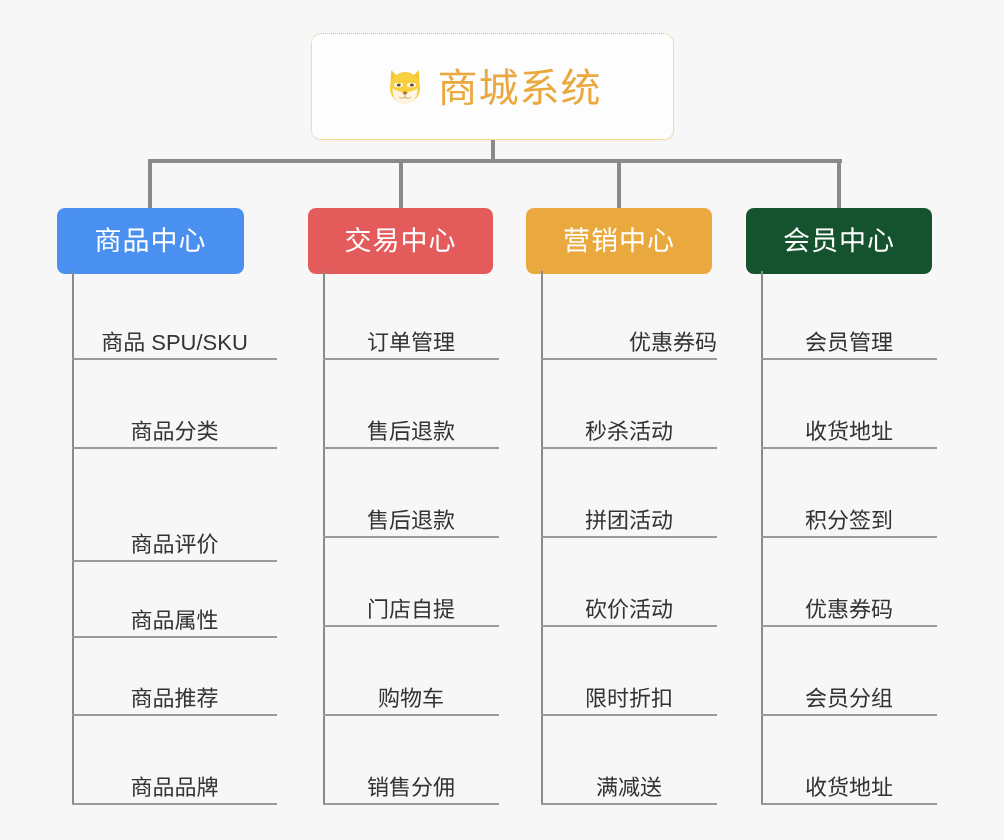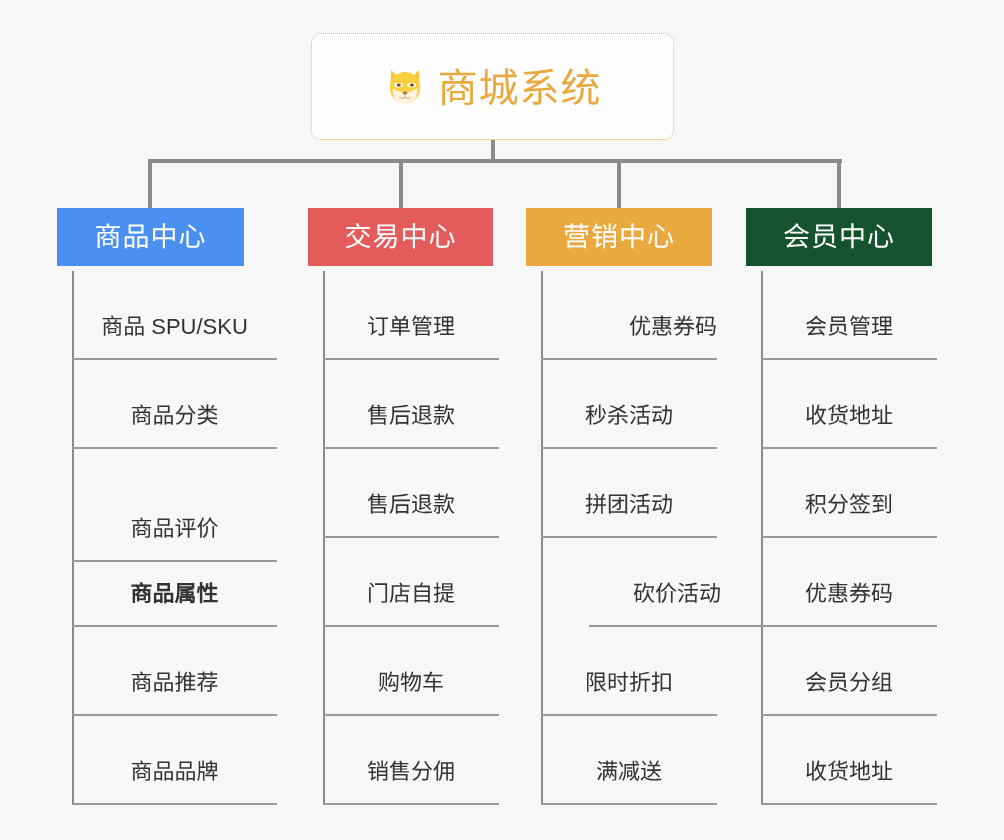--- a/index.html
+++ b/index.html
@@ -83,22 +83,22 @@
   .drop-4 { left: 837px; }
 
   
   .column {
     position: absolute;
     top: 208px;
   }
   .cat-box {
     position: absolute;
     top: 0;
-    height: 58px;
-    border-radius: 0;
+    height: 66px;
+    border-radius: 8px;
     display: flex;
     align-items: center;
     justify-content: center;
     box-sizing: border-box;
   }
   .cat-label {
     color: #ffffff;
     font-size: 27px;
     line-height: 1;
     letter-spacing: 1px;
@@ -115,21 +115,21 @@
 
   
   .leaf {
     position: absolute;
     box-sizing: border-box;
     border-bottom: 2px solid #9a9a9a;
     display: flex;
     align-items: flex-end;
     justify-content: center;
     height: 89px;
-    padding-bottom: 19px;
+    padding-bottom: 3px;
   }
   .leaf-label {
     font-size: 22px;
     line-height: 1.1;
     color: #333333;
     white-space: nowrap;
   }
 
   
   .col-0 { left: 57px;  width: 230px; }
@@ -192,21 +192,21 @@
     <div class="trunk" style="height:534px;"></div>
     <div class="leaf" style="top:63px;">
         <span class="leaf-label">商品 SPU/SKU</span>
       </div>
     <div class="leaf" style="top:152px;">
         <span class="leaf-label">商品分类</span>
       </div>
     <div class="leaf" style="top:241px;margin-top:24px;">
         <span class="leaf-label">商品评价</span>
       </div>
-    <div class="leaf" style="top:330px;font-weight:bold;">
+    <div class="leaf" style="top:341px;">
         <span class="leaf-label">商品属性</span>
       </div>
     <div class="leaf" style="top:419px;text-align:center;">
         <span class="leaf-label">商品推荐</span>
       </div>
     <div class="leaf" style="top:508px;">
         <span class="leaf-label">商品品牌</span>
       </div>
   </div>
 
@@ -242,21 +242,21 @@
     <div class="trunk" style="height:534px;"></div>
     <div class="leaf" style="top:63px;justify-content:flex-end;">
         <span class="leaf-label">优惠券码</span>
       </div>
     <div class="leaf" style="top:152px;">
         <span class="leaf-label">秒杀活动</span>
       </div>
     <div class="leaf" style="top:241px;">
         <span class="leaf-label">拼团活动</span>
       </div>
-    <div class="leaf" style="top:330px;margin-left:48px;">
+    <div class="leaf" style="top:330px;">
         <span class="leaf-label">砍价活动</span>
       </div>
     <div class="leaf" style="top:419px;">
         <span class="leaf-label">限时折扣</span>
       </div>
     <div class="leaf" style="top:508px;">
         <span class="leaf-label">满减送</span>
       </div>
   </div>
 

